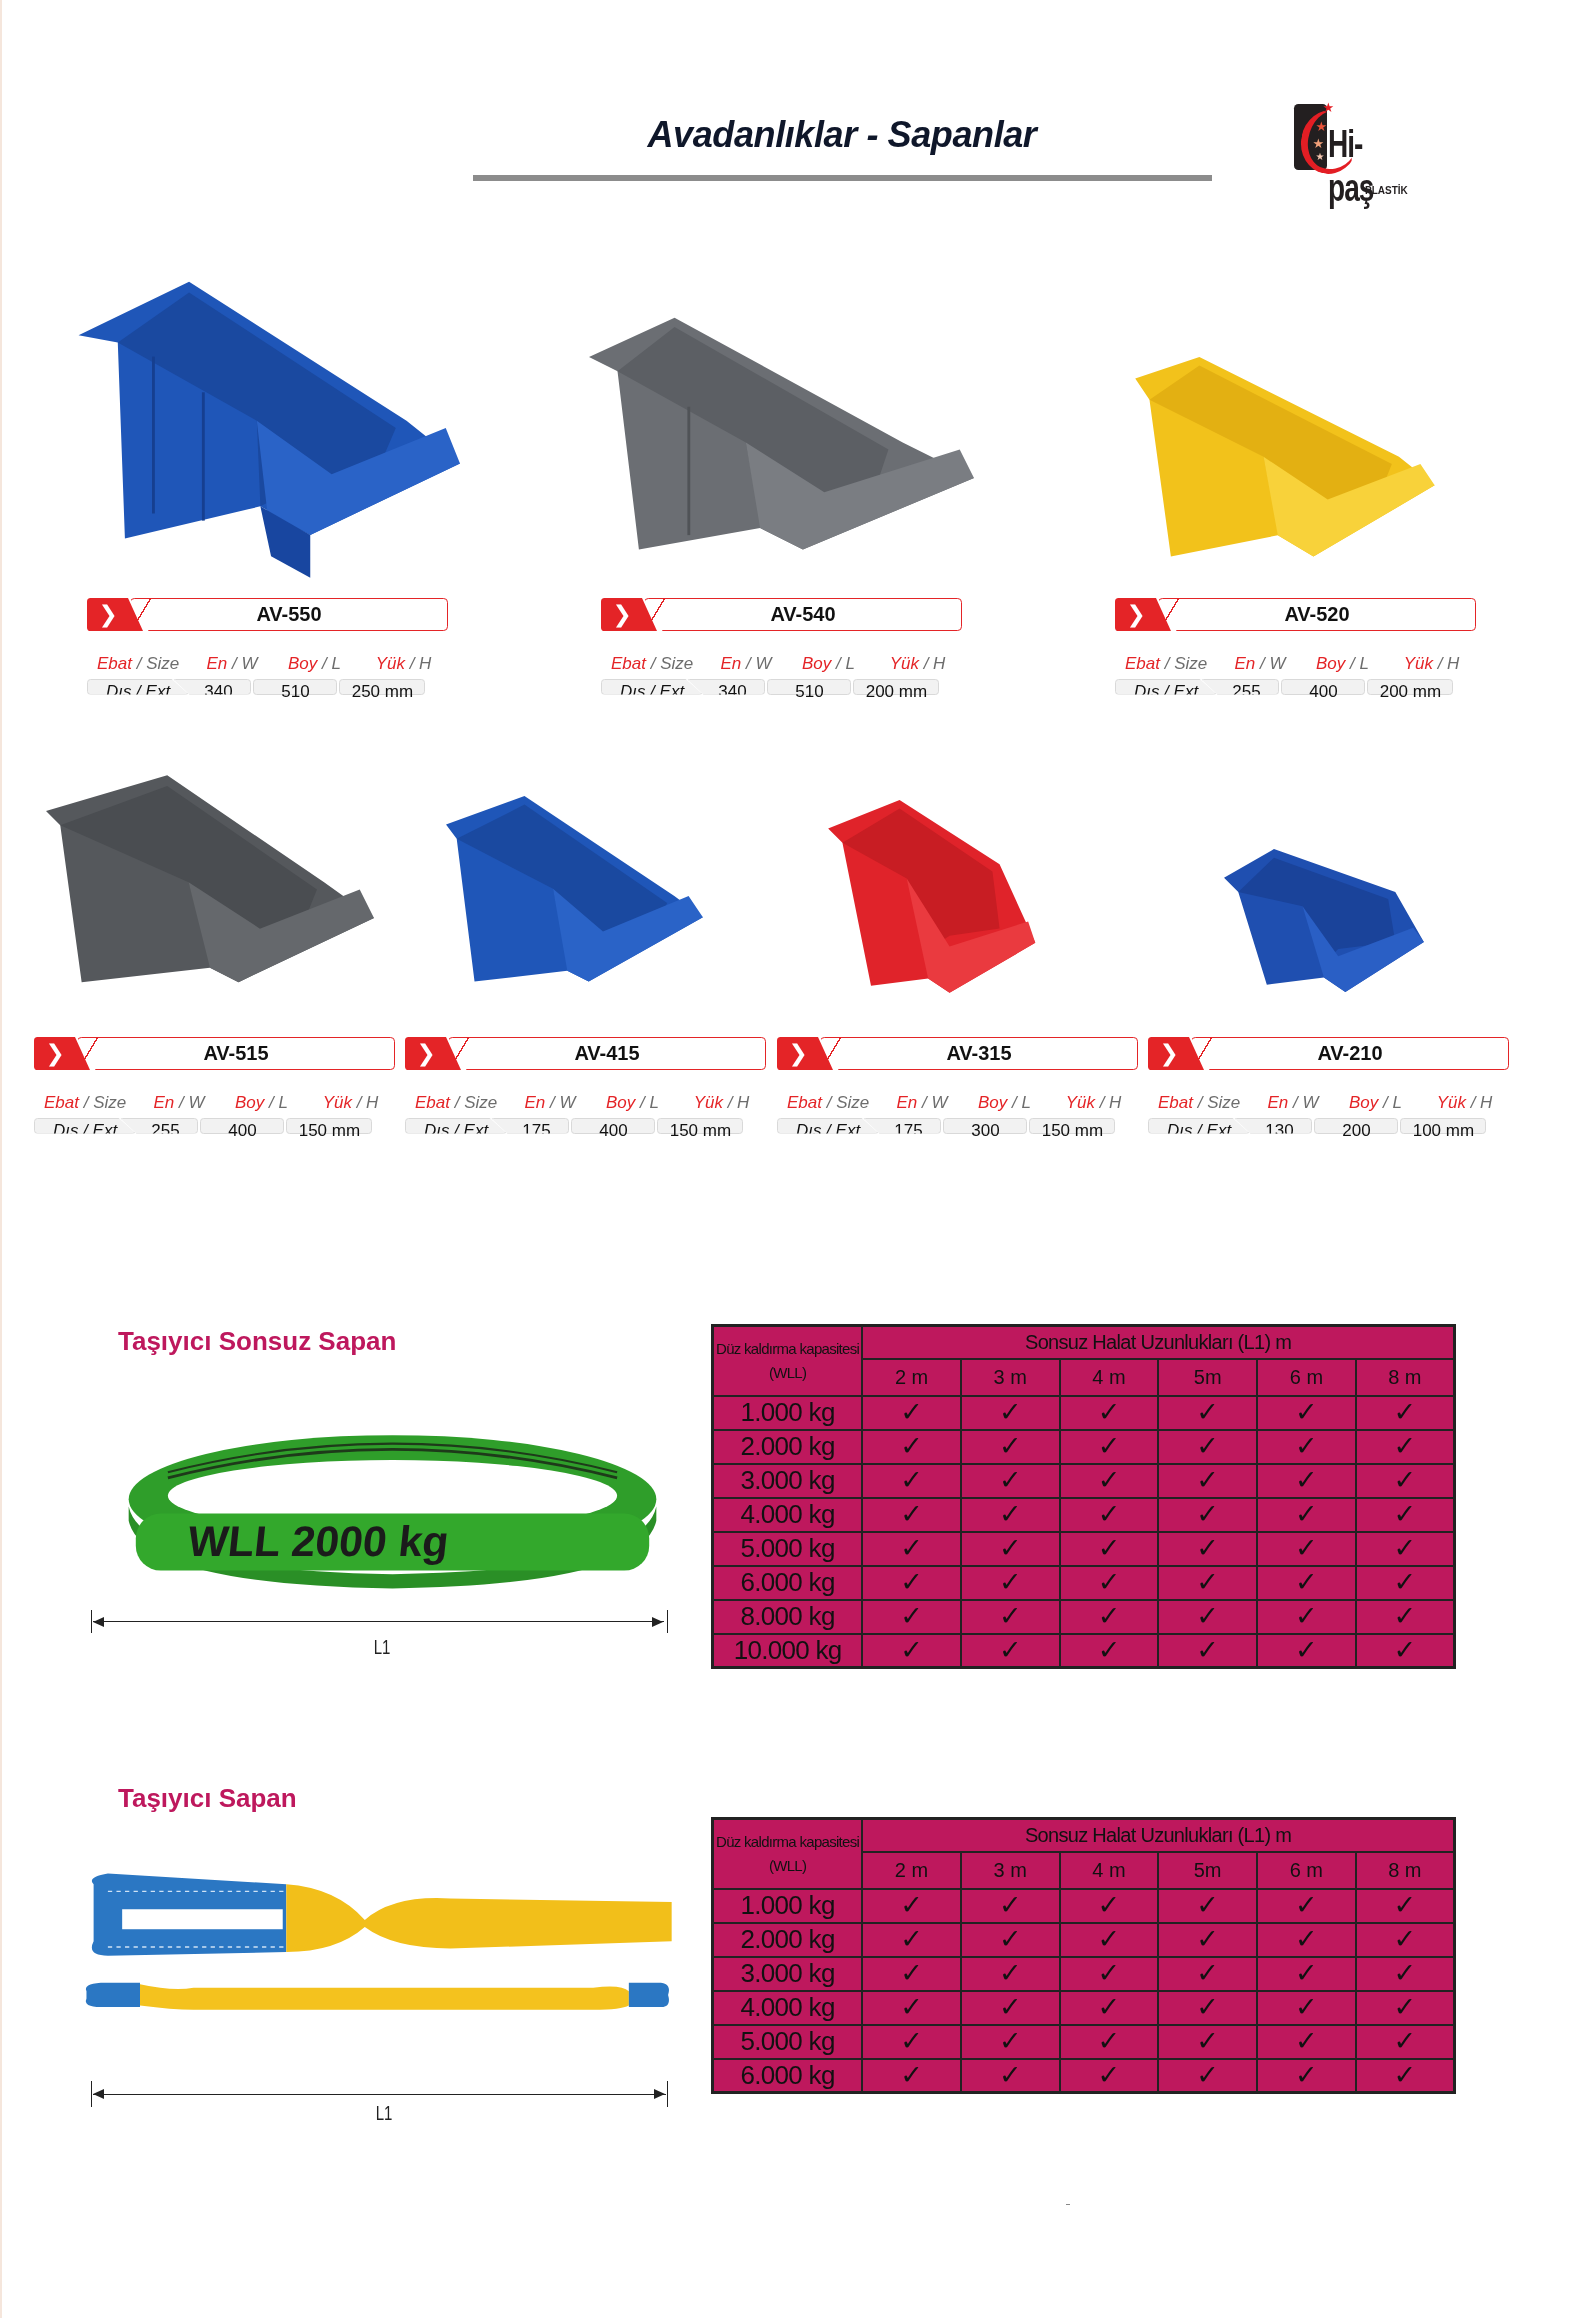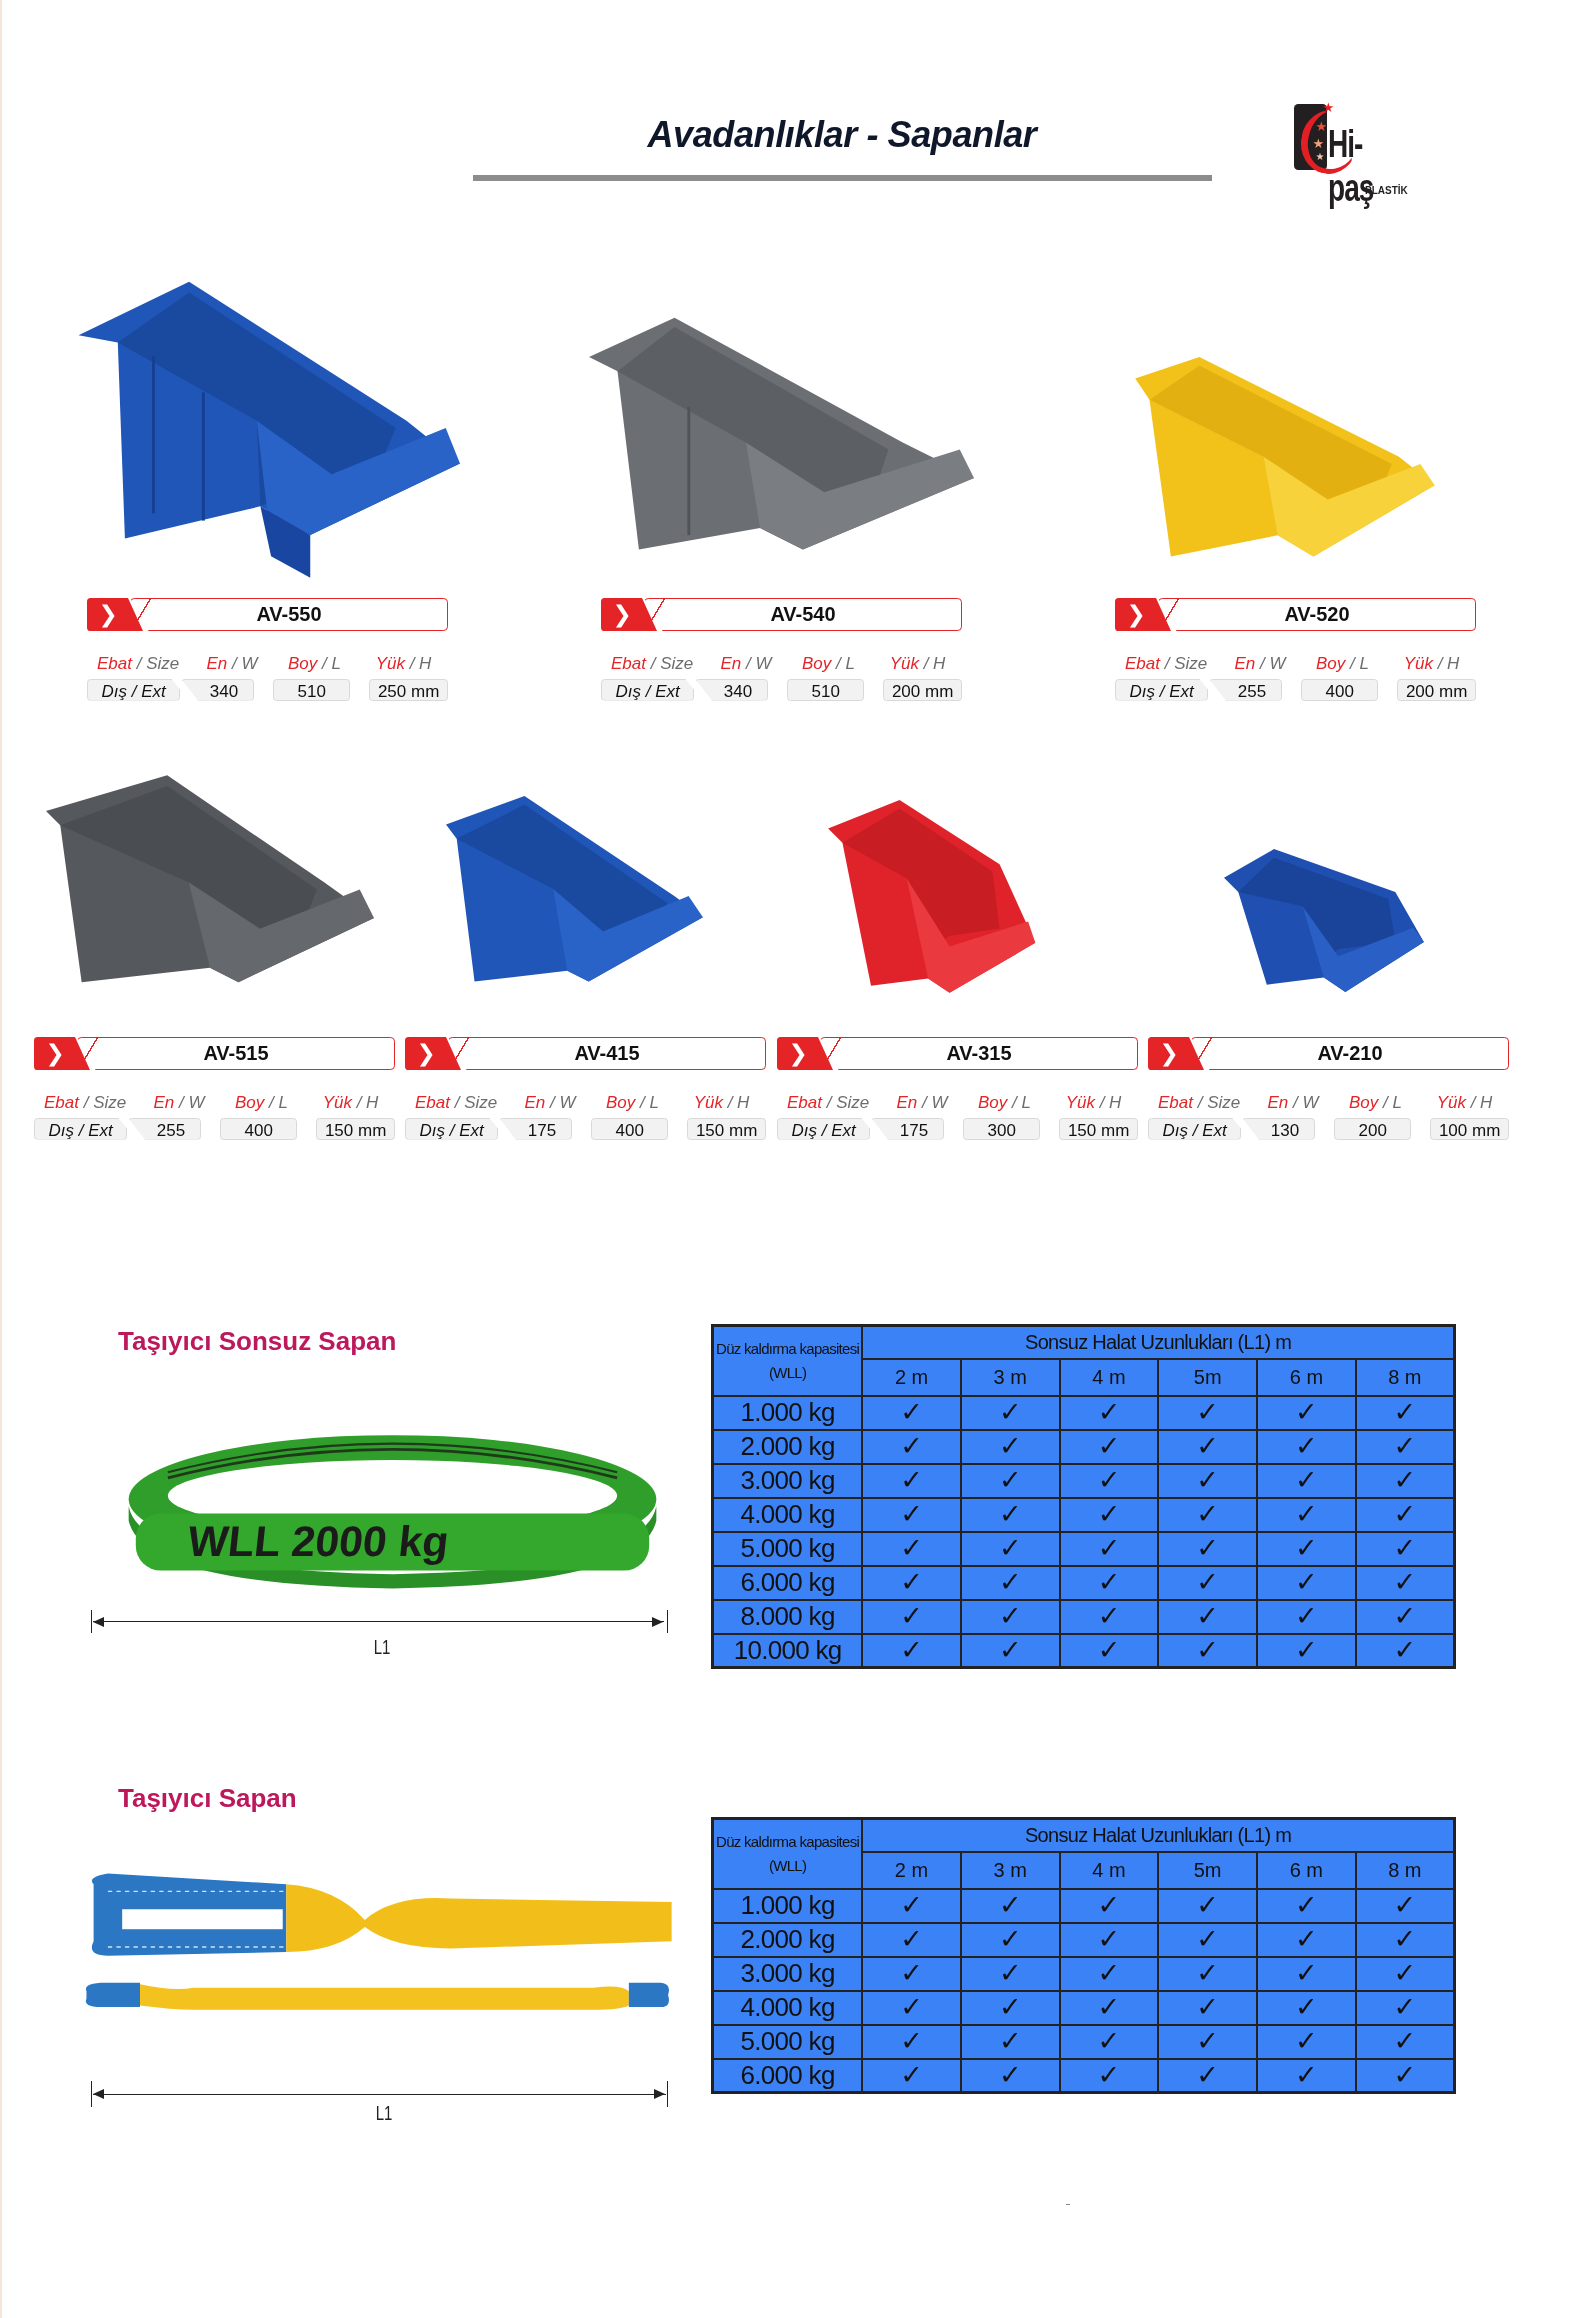--- a/index.html
+++ b/index.html
@@ -27,37 +27,37 @@
   .model-arrow span { position: absolute; left: 11.4px; top: 2.9px; color: #fff; font-size: 23px; font-weight: normal; line-height: 27px; }
   .model-box { position: absolute; left: 43px; right: 0; top: 0; height: 33px; border: 1.4px solid #e42427; border-radius: 4.3px;
     clip-path: polygon(0 0, 100% 0, 100% 100%, 18.6px 100%); }
   .model-box-slant { position: absolute; left: 44px; top: 0; width: 20px; height: 33px;
     background: linear-gradient(to bottom right, transparent calc(50% - 0.7px), #e42427 calc(50% - 0.7px), #e42427 calc(50% + 0.7px), transparent calc(50% + 0.7px)); }
   .model-name { position: absolute; left: 43px; right: 0; top: 0; line-height: 33px; text-align: center; font-size: 20px; font-weight: bold; color: #111; }
   .spec-labels { display: flex; height: 28.6px; align-items: center; font-size: 17px; font-style: italic; margin-top: 19px; }
   .spec-labels div { white-space: nowrap; }
   .lbl-red { color: #e42427; }
   .lbl-grey { color: #6d6d6d; }
-  .spec-values { display: flex; height: 22px; gap: 19px; }
+  .spec-values { display: flex; height: 16px; gap: 2px; }
   .cell { background: #f2f2f2; border: 1.4px solid #d9d9d9; border-radius: 3.6px; font-size: 17px; line-height: 23px; text-align: center; color: #111; }
   .cell.ext { font-style: italic; width: 102px; clip-path: polygon(0 0, 84px 0, 102px 100%, 0 100%); }
   .cell.w { width: 79px; margin-left: -18.6px; padding-left: 13px; clip-path: polygon(0 0, 100% 0, 100% 100%, 17px 100%); }
   .cell.l { width: 84px; }
   .cell.h { width: 86px; }
 
   
   .section-title { position: absolute; font-size: 26px; font-weight: bold; color: #be185d; }
   .dim-line { position: absolute; height: 1.4px; background: #222; }
   .dim-tick { position: absolute; width: 1.4px; background: #222; }
   .arrow-l, .arrow-r { position: absolute; width: 0; height: 0; border-top: 5px solid transparent; border-bottom: 5px solid transparent; }
   .arrow-l { border-right: 11.4px solid #222; }
   .arrow-r { border-left: 11.4px solid #222; }
   .dim-label { position: absolute; font-size: 20px; color: #222; transform: scaleX(0.75); }
 
-  table.cap { position: absolute; border-collapse: collapse; border: 3.6px solid #222; background: #3b82f6;
+  table.cap { position: absolute; border-collapse: collapse; border: 3.6px solid #222; background: #be185d;
     font-family: "Liberation Sans", sans-serif; }
   table.cap td, table.cap th { border: 2.1px solid #222; text-align: center; font-weight: normal; color: #111; }
   .th-wll { font-size: 15px; line-height: 24px; letter-spacing: -0.7px; width: 150px; }
   .th-group { font-size: 20px; height: 33px; letter-spacing: -0.7px; }
   .th-len { font-size: 20px; height: 37px; width: 99px; }
   .td-kg { font-size: 26px; height: 34px; letter-spacing: -0.7px; }
   .td-check { font-size: 27px; height: 34px; line-height: 28.6px; }
   .foot-dot { position: absolute; left: 1066px; top: 2204px; width: 4.3px; height: 1.4px; background: #888; }
 </style>
 </head>

